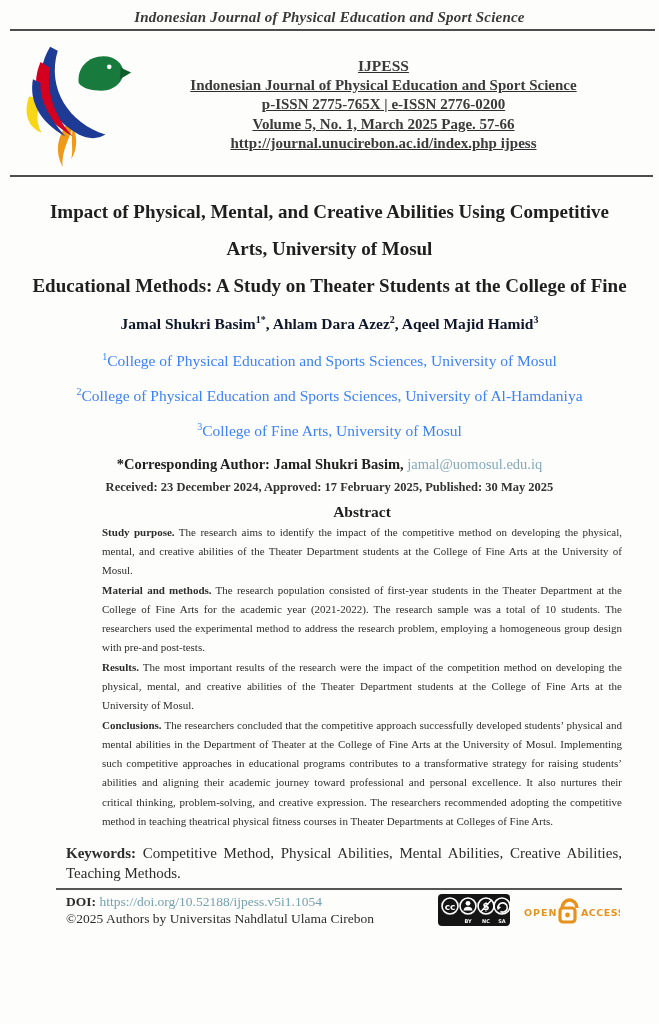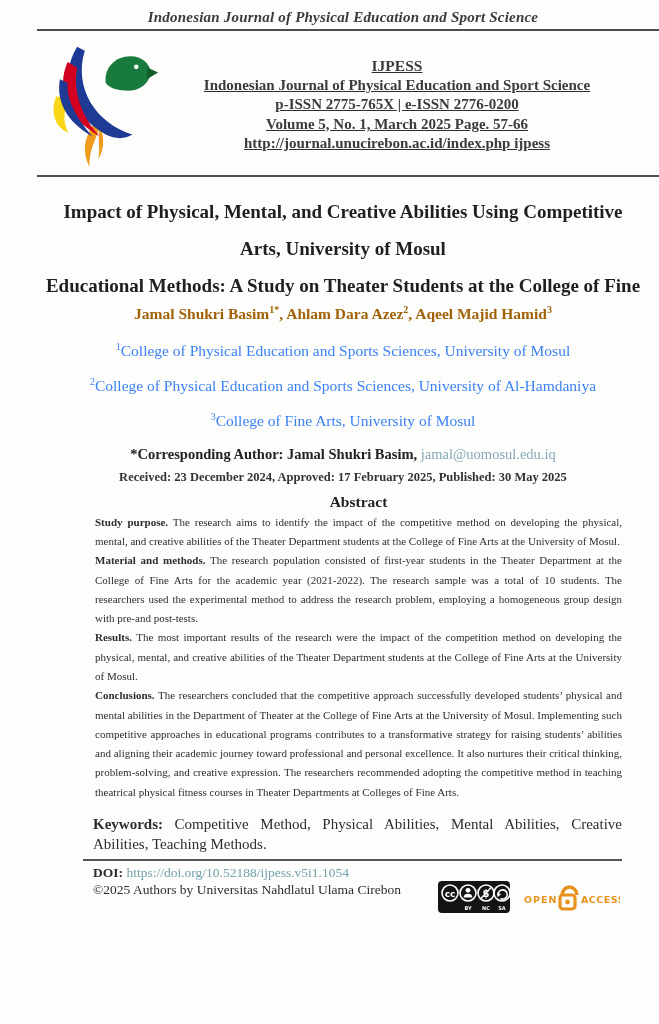--- a/index.html
+++ b/index.html
@@ -1,20 +1,19 @@
 <!DOCTYPE html>
 <html><head>
 <meta charset="utf-8">
 <style>
   html,body{margin:0;padding:0;background:#ffffff;}
   .page{
     width:659px;height:1024px;box-sizing:border-box;position:relative;
     background:#fdfdfb;color:#2d2d2d;overflow:hidden;
     font-family:"Liberation Serif", serif;
-    padding-left:27px;
   }
   
   .running-head{
     padding-top:9px;text-align:center;font-size:15px;font-style:italic;
     font-weight:bold;color:#3a3a3a;letter-spacing:.2px;
   }
   .rule{border:none;border-top:2px solid #4d4d4d;margin:0;}
   .rule-top{margin:3px 0 0 10px;width:645px;}
   .rule-mid{margin:8px 6px 0 10px;width:643px;}
   
@@ -22,38 +21,38 @@
   .logo{width:118px;height:124px;flex:0 0 auto;}
   .mast-text{flex:1;text-align:center;font-weight:bold;color:#3b3b3b;
     font-size:15px;line-height:19.5px;}
   .mast-acronym{font-size:15.5px;}
   
   .title{
     margin:16px auto 0;padding:0 14px;text-align:center;
     font-size:19px;font-weight:bold;color:#1f1f1f;line-height:37px;
   }
   .tline{display:block;}
-  .authors{margin-top:0;text-align:center;font-size:15.5px;font-weight:bold;color:#a16207;}
+  .authors{margin-top:10px;text-align:center;font-size:15.5px;font-weight:bold;color:#0f172a;}
   .authors sup{font-size:10px;}
   .affils{margin-top:8px;text-align:center;font-size:15.5px;color:#3b82f6;}
   .affil{line-height:31px;}
   .affil sup{font-size:10px;}
   .corresponding{margin-top:9px;text-align:center;font-size:14.5px;font-weight:bold;color:#222;}
   .link{font-weight:normal;text-decoration:none;cursor:pointer;}
   .dates{margin-top:7px;text-align:center;font-size:12.5px;font-weight:bold;color:#333;}
   
-  .abstract{margin:8px 37px 0 68px;}
+  .abstract{margin:8px 37px 0 102px;}
   .abstract-heading{text-align:center;font-size:15.5px;font-weight:bold;color:#1f1f1f;margin-bottom:2px;}
   .abstract p{margin:0;text-align:justify;font-size:11px;line-height:19.3px;color:#2d2d2d;}
   .keywords{margin:13px 37px 0 66px;text-align:justify;font-size:15px;line-height:19.5px;color:#2d2d2d;}
   
   .foot-rule{border:none;border-top:2px solid #555;margin:5px 37px 0 56px;}
   .footer{position:relative;margin:3px 37px 12px 66px;font-size:13.5px;line-height:17px;color:#2d2d2d;}
   .doi-line b{font-weight:bold;}
-  .foot-badges{position:absolute;right:2px;top:16px;display:flex;align-items:center;gap:14px;}
+  .foot-badges{position:absolute;right:2px;top:0;display:flex;align-items:center;gap:14px;}
 </style>
 </head>
 <body>
 
 <div class="page">
 
   <div class="running-head">Indonesian Journal of Physical Education and Sport Science</div>
   <hr class="rule rule-top">
 
   <div class="masthead">

